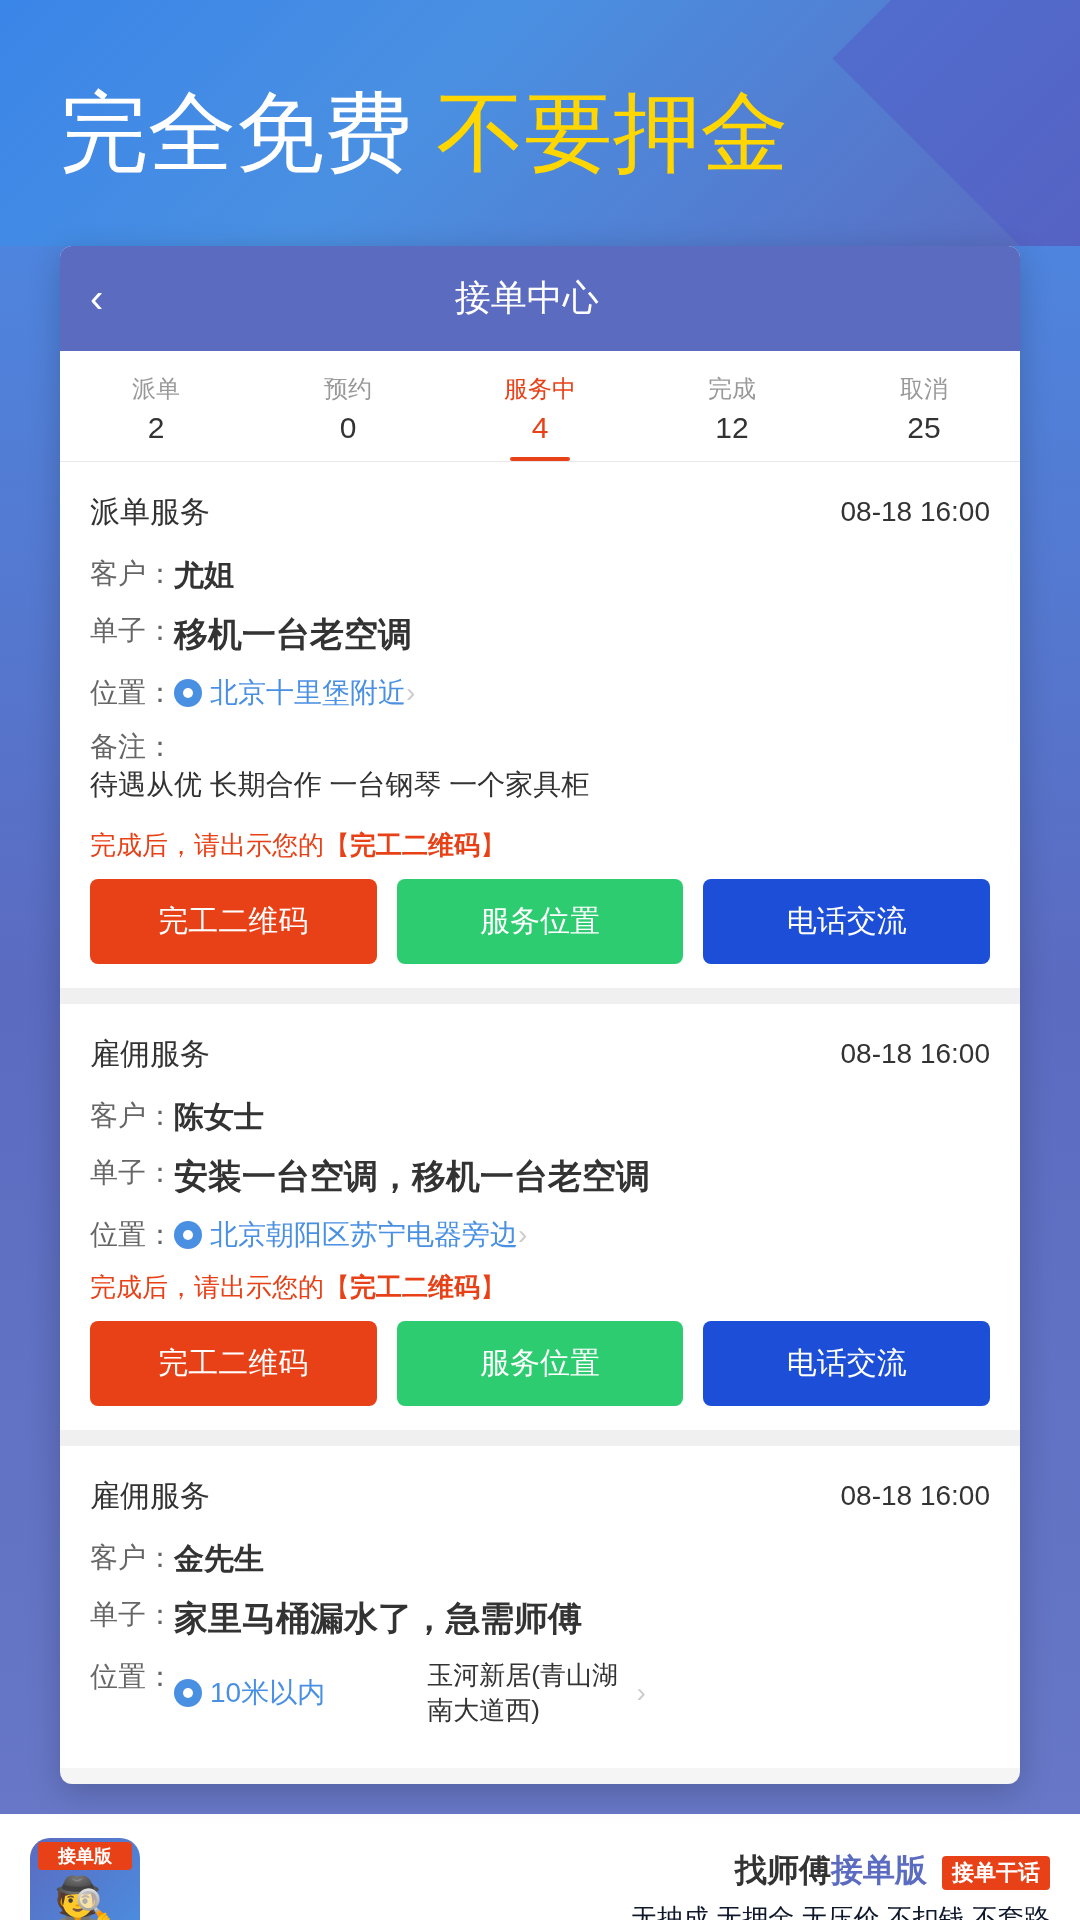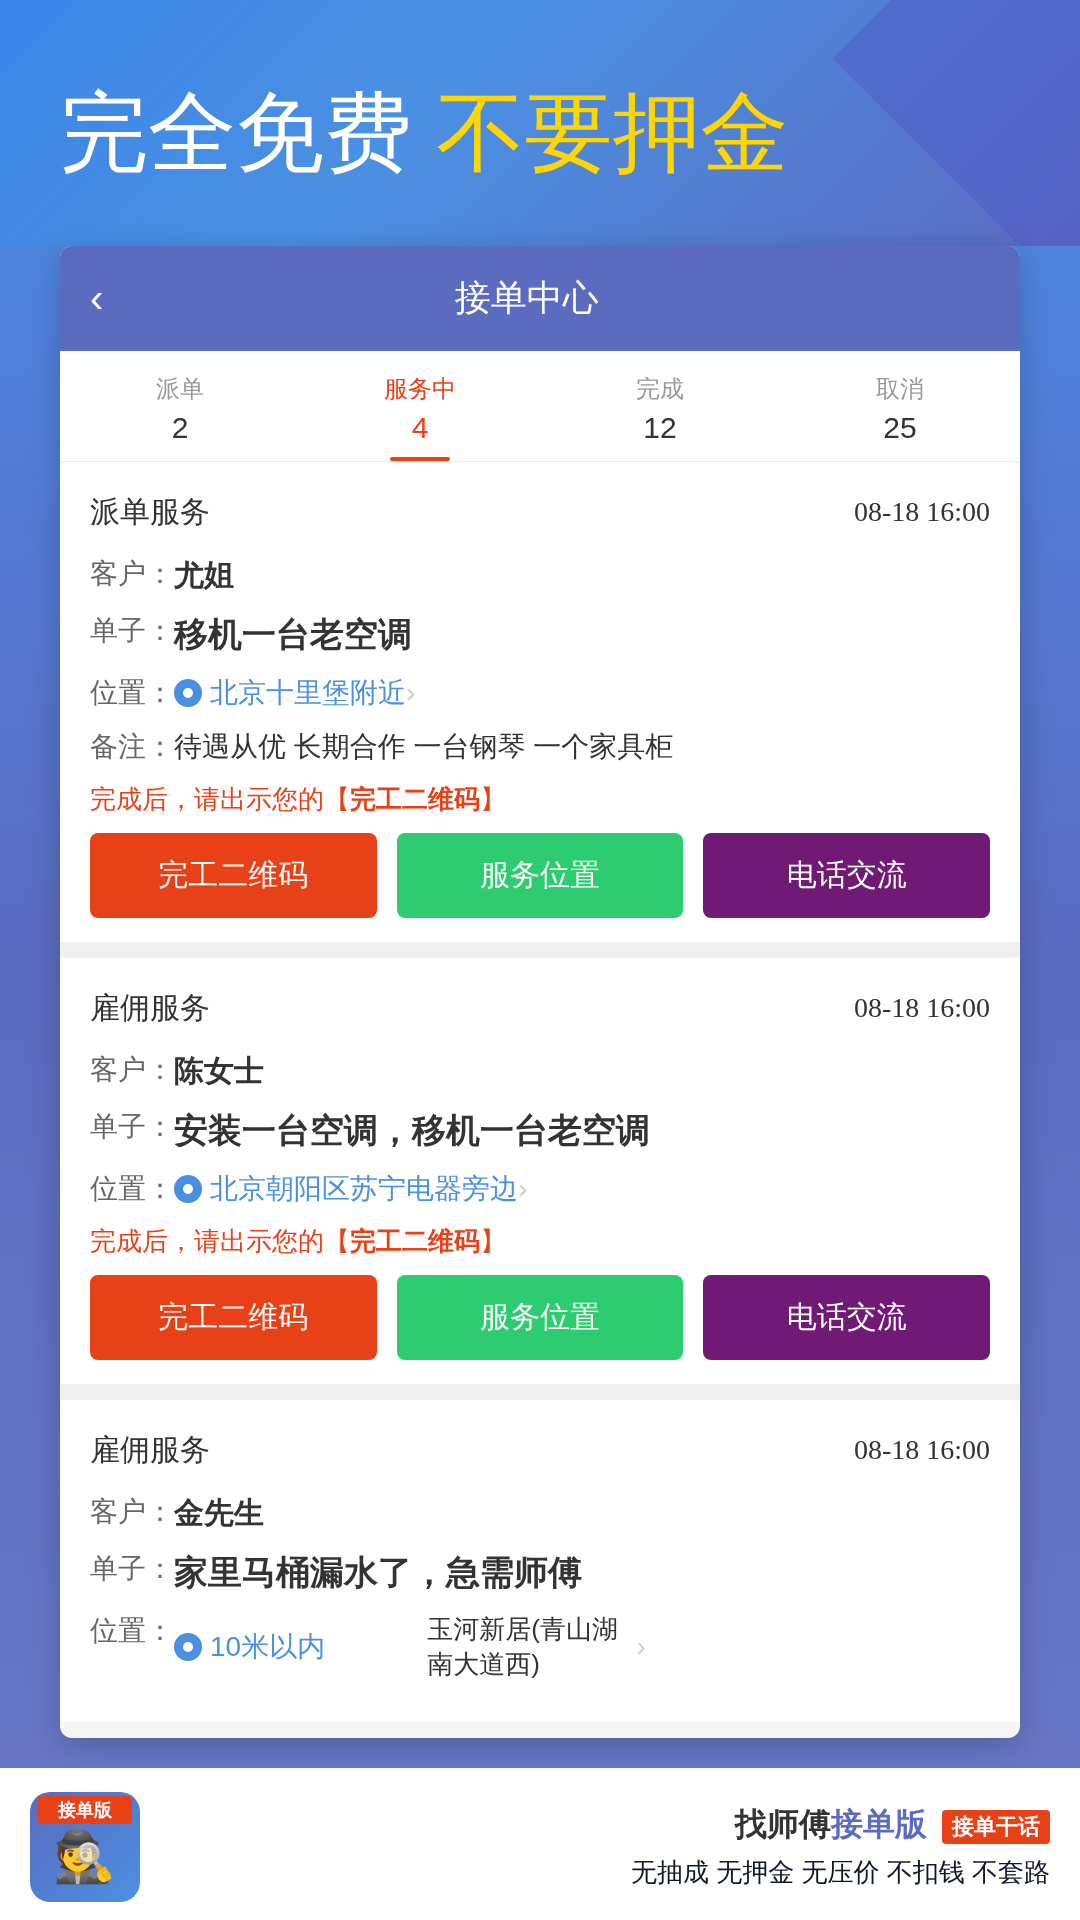--- a/index.html
+++ b/index.html
@@ -131,21 +131,20 @@
       background: white;
       margin-bottom: 16px;
       padding: 30px 30px 24px;
     }
 
     .order-header {
       display: flex;
       justify-content: space-between;
       align-items: center;
       margin-bottom: 22px;
-      font-family: Liberation Serif, serif;
     }
 
     .order-type {
       font-size: 30px;
       color: #333;
       font-weight: 500;
     }
 
     .order-time {
       font-size: 28px;
@@ -211,21 +210,22 @@
       flex: 1;
     }
 
     .location-arrow {
       color: #ccc;
       font-size: 28px;
     }
 
     .remark-row {
       display: flex;
-      margin-bottom: 16px;
+      margin-bottom: 24px;
+      flex-direction: column;
     }
 
     .completion-notice {
       color: #e84118;
       font-size: 26px;
       margin: 4px 0 16px;
     }
 
     .completion-notice .qr-link {
       color: #e84118;
@@ -252,21 +252,21 @@
 
     .btn-qr {
       background: #e84118;
     }
 
     .btn-location {
       background: #2ecc71;
     }
 
     .btn-phone {
-      background: #701a75;
+      background: #1d4ed8;
     }
 
     .ad-banner {
       background: white;
       display: flex;
       align-items: center;
       padding: 24px 30px;
       gap: 24px;
       margin-top: 0;
     }
@@ -364,20 +364,24 @@
     <div class="nav-bar">
       <span class="nav-back">‹</span>
       <span class="nav-title">接单中心</span>
     </div>
 
     <div class="tab-bar">
       <div class="tab-item">
         <span class="tab-label">派单</span>
         <span class="tab-count">2</span>
       </div>
+      <div class="tab-item">
+        <span class="tab-label">预约</span>
+        <span class="tab-count">0</span>
+      </div>
       <div class="tab-item active">
         <span class="tab-label">服务中</span>
         <span class="tab-count">4</span>
       </div>
       <div class="tab-item">
         <span class="tab-label">完成</span>
         <span class="tab-count">12</span>
       </div>
       <div class="tab-item">
         <span class="tab-label">取消</span>

